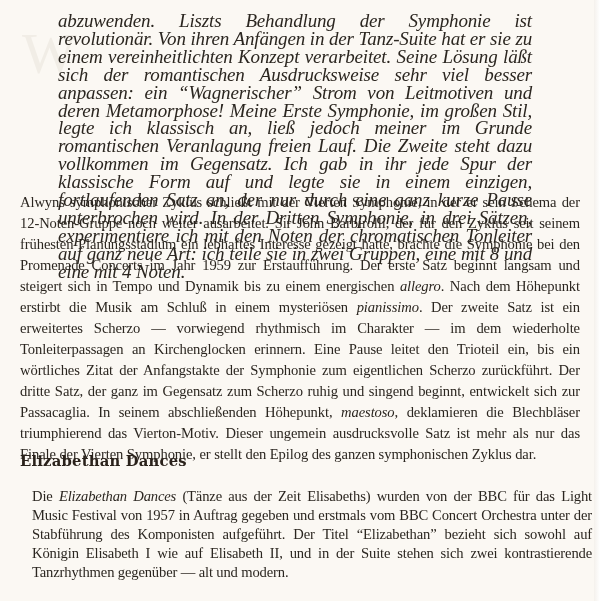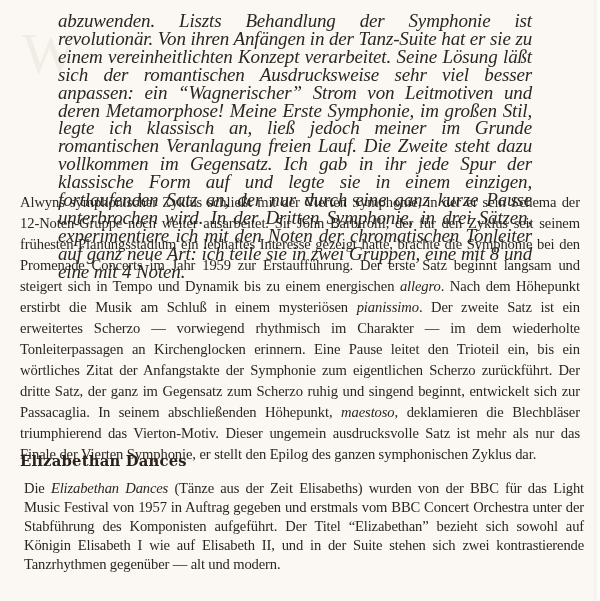--- a/index.html
+++ b/index.html
@@ -32,21 +32,21 @@
     letter-spacing: -0.1px; margin: 0;
   }
   .heading {
     position: absolute; left: 20px; top: 452px;
     font-weight: bold; font-size: 14.8px; letter-spacing: 0.2px;
     font-family: "DejaVu Serif", serif; color: #2a221b; margin: 0;
   }
   .dances-para {
     position: absolute; left: 20px; top: 475px; width: 560px;
     font-size: 14.6px; line-height: 19.1px; text-align: justify;
-    letter-spacing: -0.15px; margin: 4px;
+    letter-spacing: -0.15px; margin: 12px;
   }
   .page-number {
     position: absolute; left: 0; width: 600px; top: 572px;
     text-align: center; font-size: 12.5px; margin-top: 48px;
   }
   i { font-style: italic; }
 </style>
 </head>
 <body>
 

